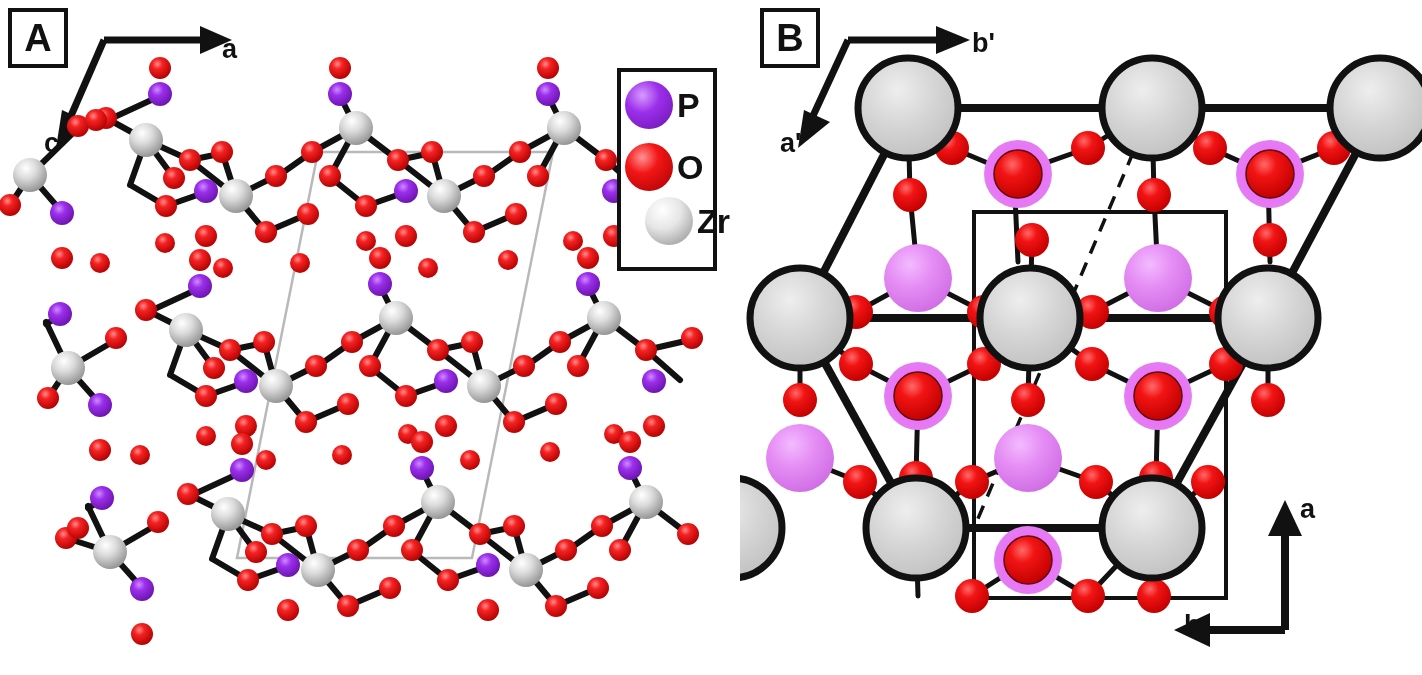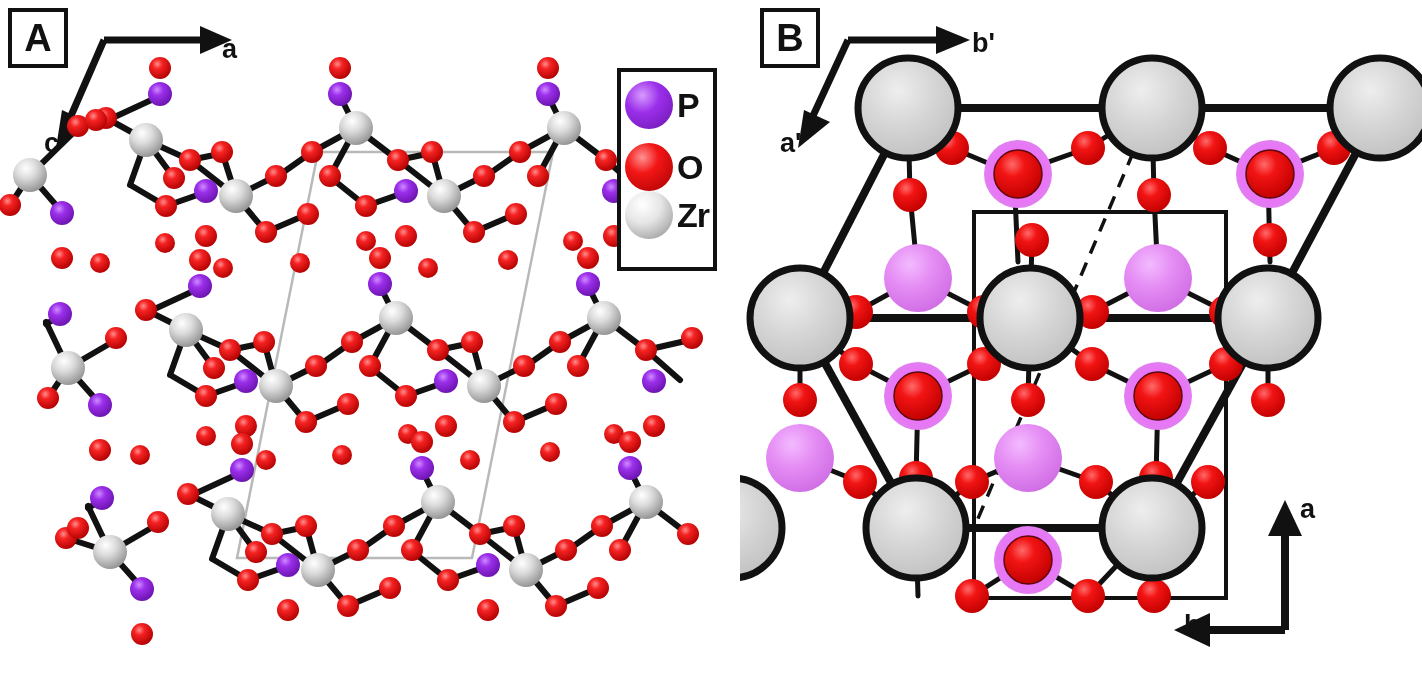--- a/index.html
+++ b/index.html
@@ -309,21 +309,21 @@
     <div class="legend-row" style="top:2px;">
       <span class="sphere" style="left:4px;top:7px;width:48px;height:48px;
         background:radial-gradient(circle at 36% 30%, #d79bff 0%, #9b2fea 38%, #6a13ad 100%);"></span>
       <span class="legend-label">P</span>
     </div>
     <div class="legend-row" style="top:64px;">
       <span class="sphere" style="left:4px;top:7px;width:48px;height:48px;
         background:radial-gradient(circle at 36% 30%, #ff9393 0%, #f31616 35%, #a50000 100%);"></span>
       <span class="legend-label">O</span>
     </div>
-    <div class="legend-row" style="top:112px;">
+    <div class="legend-row" style="top:118px;margin-left:20px;">
       <span class="sphere" style="left:4px;top:7px;width:48px;height:48px;
         background:radial-gradient(circle at 36% 28%, #ffffff 0%, #e6e6e6 40%, #8a8a8a 100%);"></span>
       <span class="legend-label">Zr</span>
     </div>
   </div>
 
   <div class="panel-tag" id="tagB">B</div>
 
   <svg id="svgB" width="682" height="675" viewBox="0 0 682 675" style="left:740px;">
     <defs>

